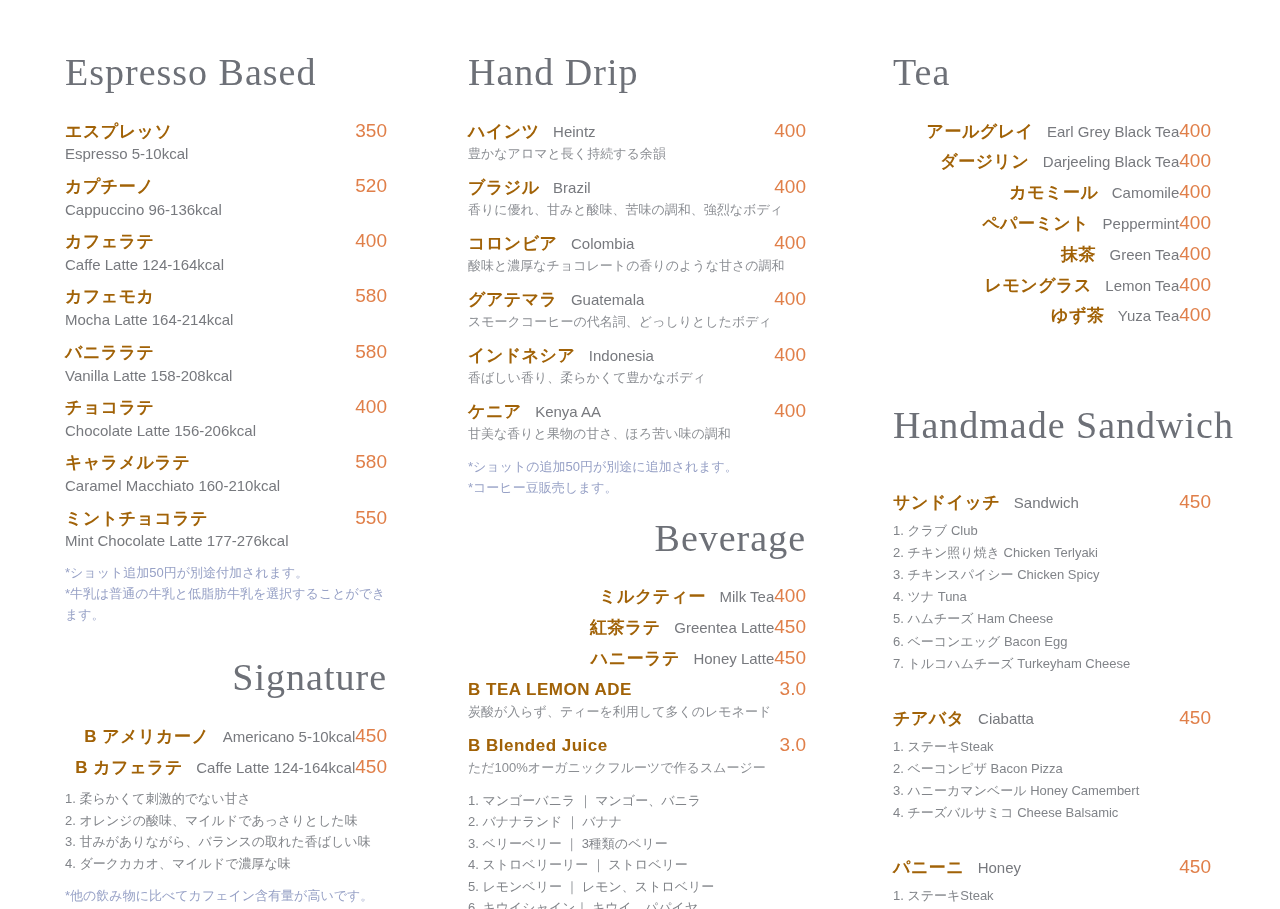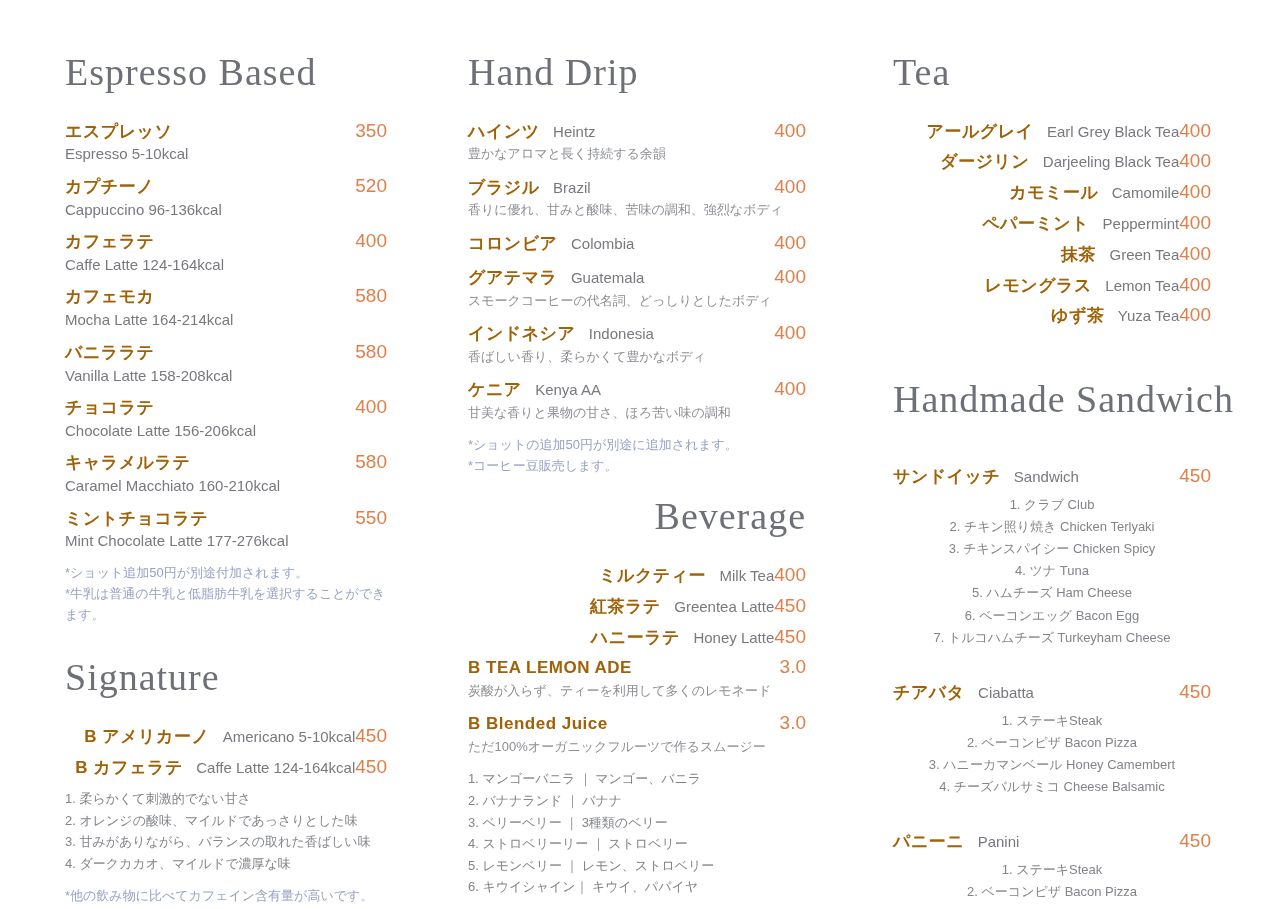--- a/index.html
+++ b/index.html
@@ -8,44 +8,44 @@
   .col { position:absolute; top:50px; }
   #col1 { left:65px;  width:322px; }
   #col2 { left:468px; width:338px; }
   #col3 { left:893px; width:318px; }
 
   .sec-title {
     font-family:"Liberation Serif","DejaVu Serif",serif;
     font-weight:400; font-size:38px; color:#6d7077;
     letter-spacing:1px; line-height:1.2; margin-bottom:24px; white-space:nowrap;
   }
-  .mt-sig { margin-top:30px; }
+  .mt-sig { margin-top:30px;text-align:right; }
   .mt-bev { margin-top:18px;text-align:right; }
-  .mt-sand { margin-top:50px; margin-bottom:42px; }
+  .mt-sand { margin-top:76px; margin-bottom:42px; }
 
   .mi { margin-bottom:11px; }
   .mi-row { display:flex; justify-content:space-between; align-items:baseline; }
   .mi-name { font-size:17px; font-weight:bold; color:#a16207; letter-spacing:0.5px; line-height:1.25; }
   .mi-sub { font-size:15px; color:#77797e; line-height:1.3; margin-top:2px; }
   .mi-sub.inline { display:inline; margin-left:9px;margin-top:20px; }
   .mi-price { font-size:19px; color:#e07f49; line-height:1.2; }
   .mi-desc { font-size:13px; color:#8b8e93; line-height:1.4; margin-top:3px; }
 
   .row-compact { display:flex; justify-content:flex-end; align-items:baseline; margin-bottom:8px; }
   .row-compact .nm { white-space:nowrap; }
 
   .hd-item { margin-bottom:12px; }
 
   .note { font-size:13px; color:#97a1c6; line-height:1.62; }
   .note-block { margin-top:10px; }
 
   .plist { font-size:13px; color:#818489; line-height:1.66; margin-top:10px; }
   .plist div { white-space:nowrap; }
 
-  .group { margin-top:34px;text-align:center; }
+  .group { margin-top:34px; }
   .group:first-of-type { margin-top:0; }
   .slist { font-size:13px; color:#818489; line-height:1.4; margin-top:8px; }
   .slist div { margin-bottom:4px; white-space:nowrap; }
 </style>
 </head>
 <body>
 
 <div class="page">
 
   <div class="col" id="col1">
@@ -164,20 +164,21 @@
       <div class="mi-desc">香りに優れ、甘みと酸味、苦味の調和、強烈なボディ</div>
     </div>
     <div class="hd-item">
       <div class="mi-row">
         <span class="nm">
           <span class="mi-name">コロンビア</span>
           <span class="mi-sub inline">Colombia</span>
         </span>
         <span class="mi-price">400</span>
       </div>
+      <div class="mi-desc">酸味と濃厚なチョコレートの香りのような甘さの調和</div>
     </div>
     <div class="hd-item">
       <div class="mi-row">
         <span class="nm">
           <span class="mi-name">グアテマラ</span>
           <span class="mi-sub inline">Guatemala</span>
         </span>
         <span class="mi-price">400</span>
       </div>
       <div class="mi-desc">スモークコーヒーの代名詞、どっしりとしたボディ</div>
@@ -344,21 +345,21 @@
         <div>2. ベーコンピザ Bacon Pizza</div>
         <div>3. ハニーカマンベール Honey Camembert</div>
         <div>4. チーズバルサミコ Cheese Balsamic</div>
       </div>
     </div>
 
     <div class="group">
       <div class="mi-row">
         <span class="nm">
           <span class="mi-name">パニーニ</span>
-          <span class="mi-sub inline">Panini</span>
+          <span class="mi-sub inline">Honey</span>
         </span>
         <span class="mi-price">450</span>
       </div>
       <div class="slist">
         <div>1. ステーキSteak</div>
         <div>2. ベーコンピザ Bacon Pizza</div>
 
       </div>
     </div>
   </div>

